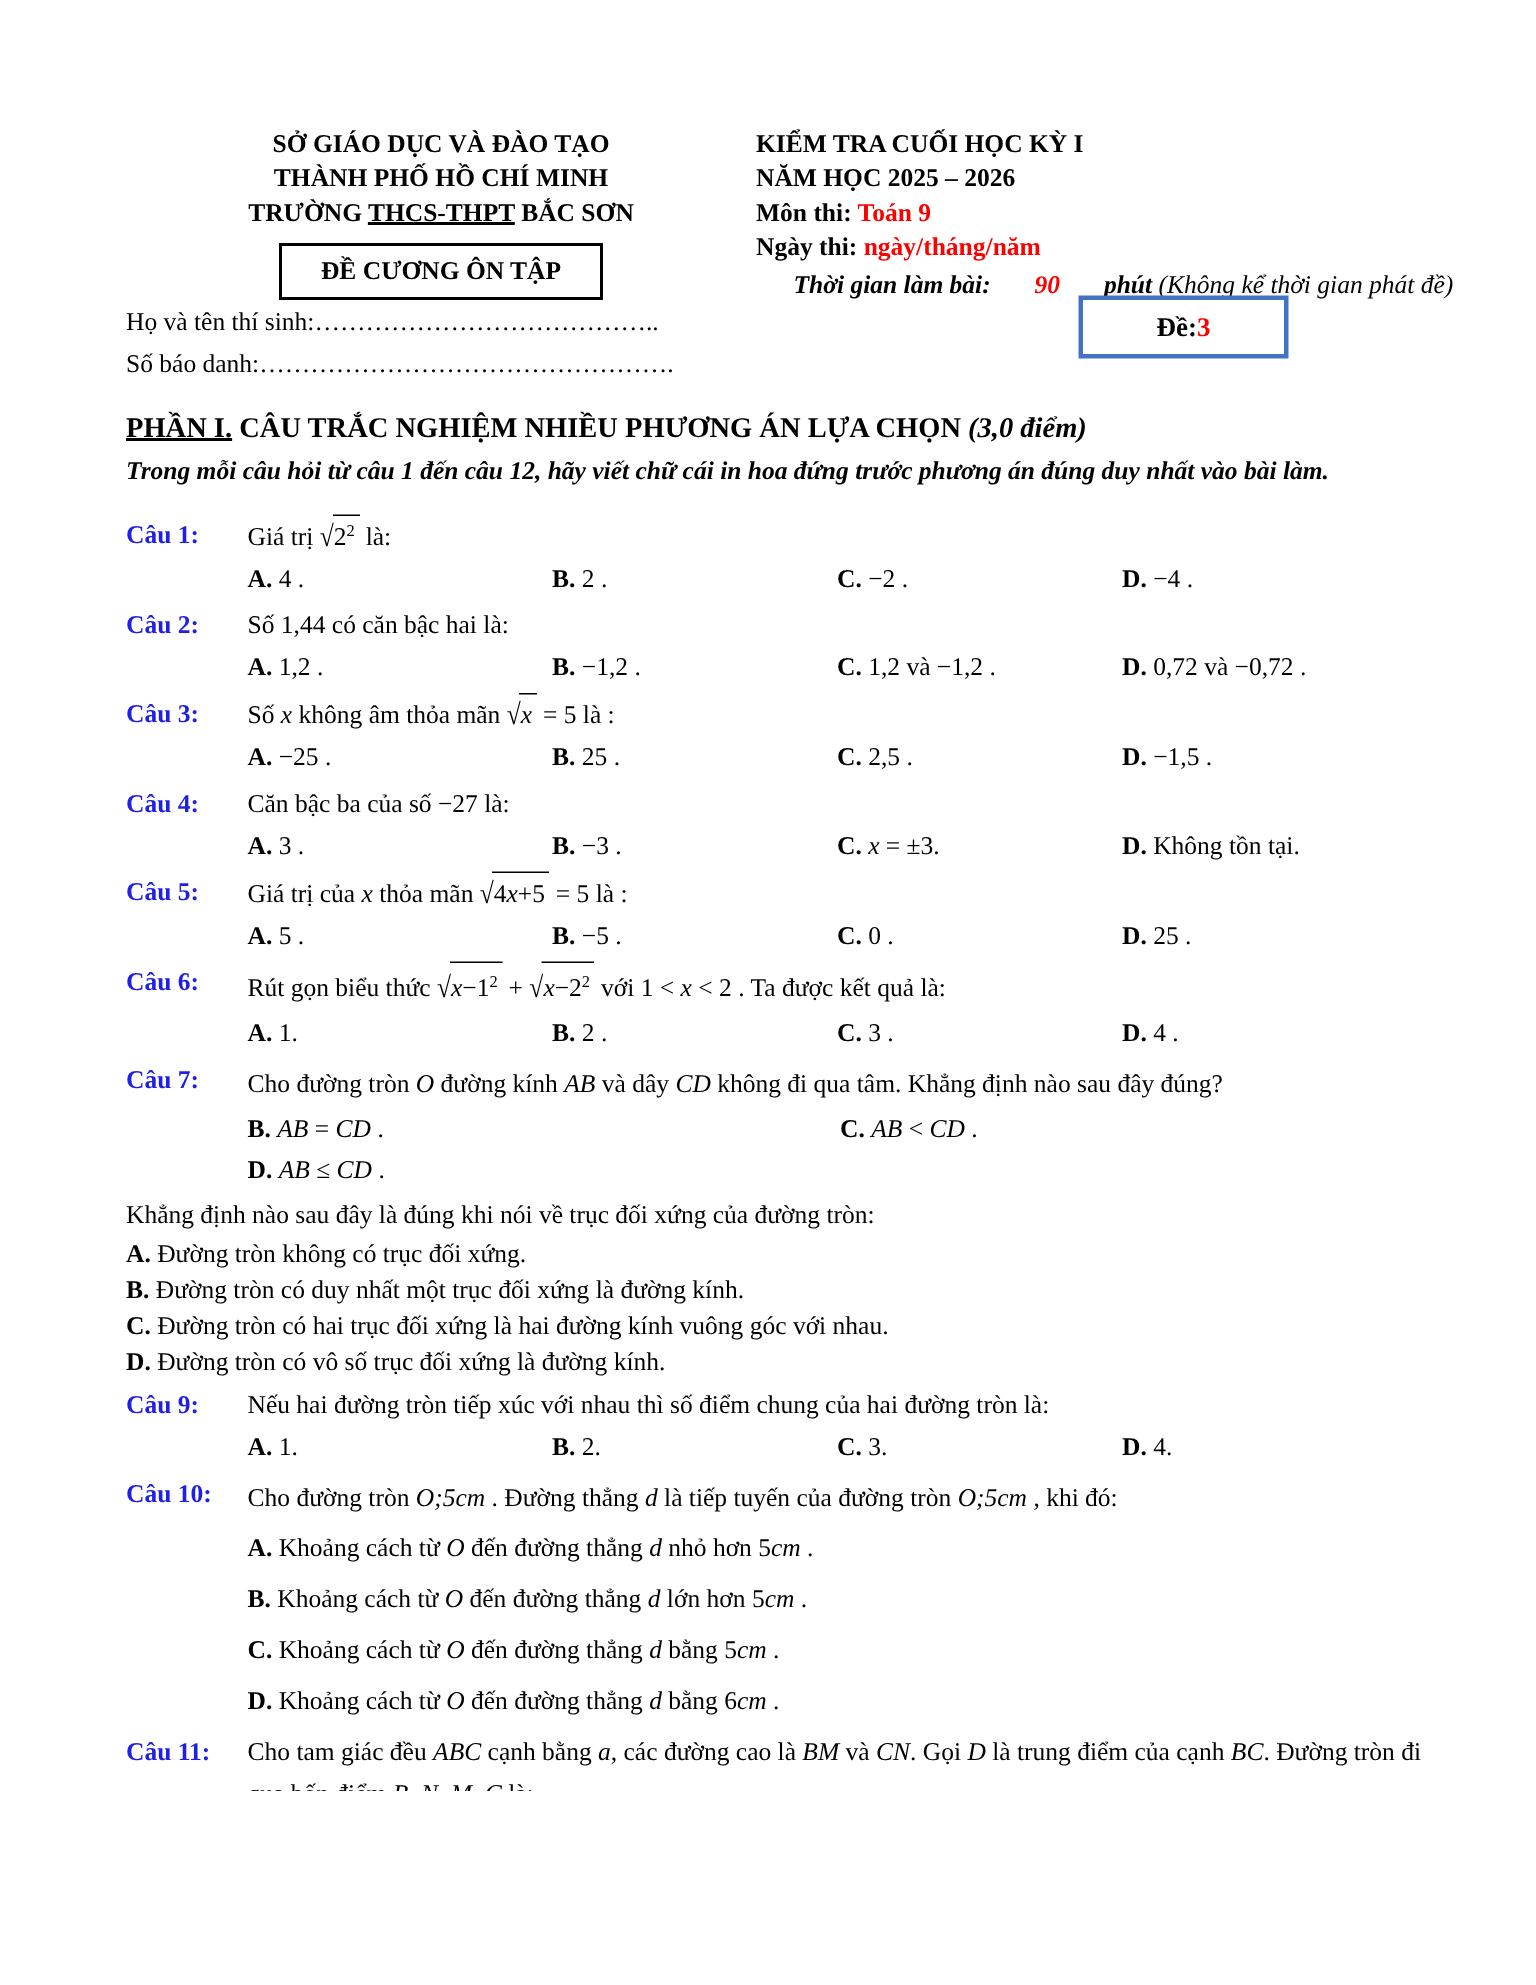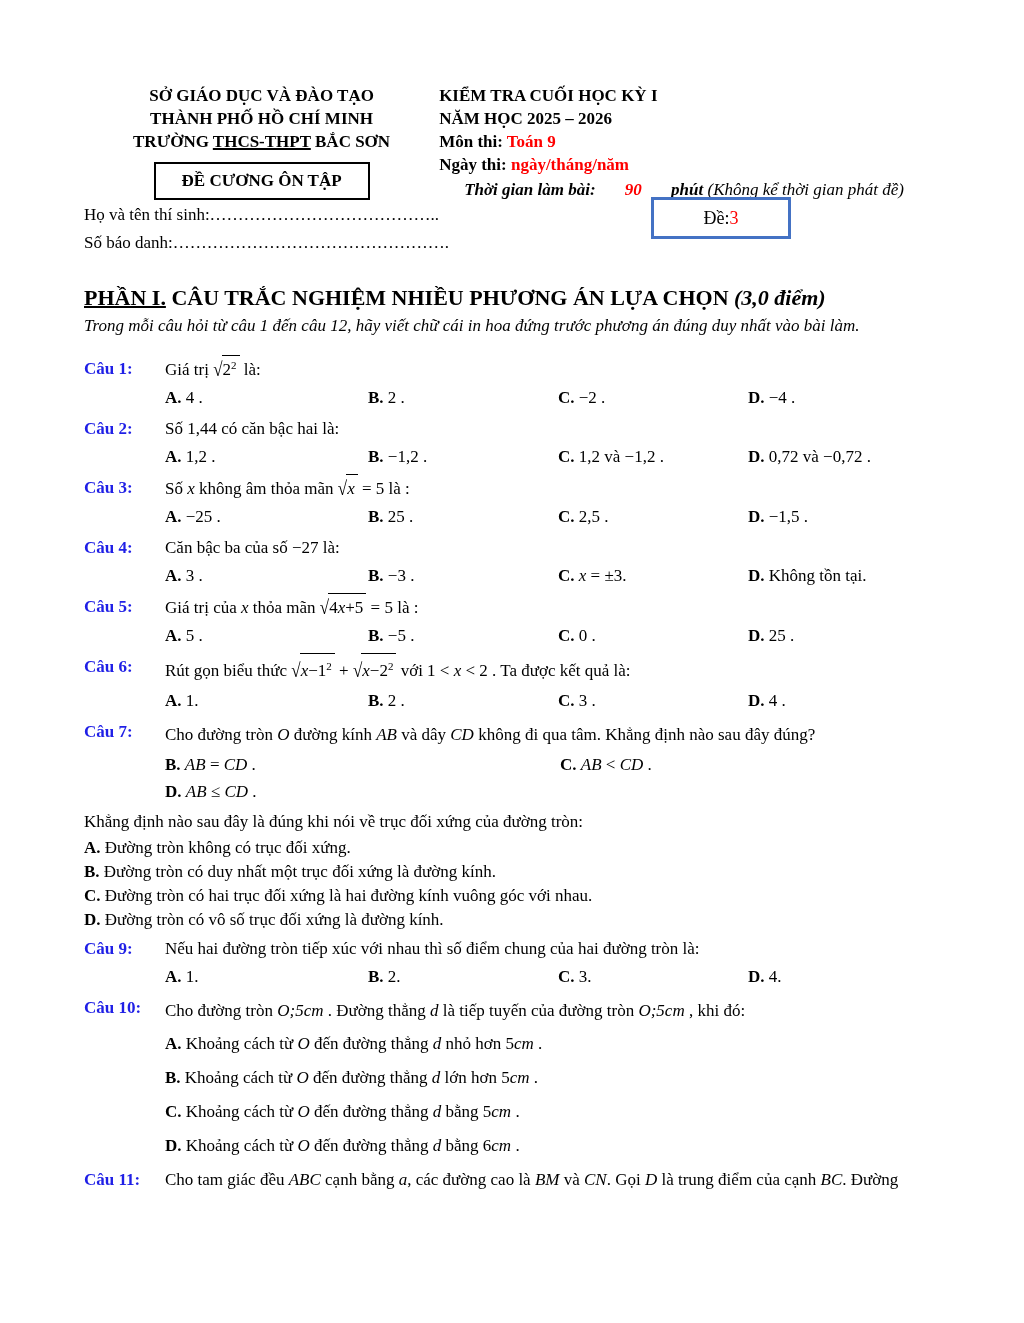--- a/index.html
+++ b/index.html
@@ -1,20 +1,20 @@
 <!DOCTYPE html>
 <html><head>
 <meta charset="utf-8">
 <style>
   html,body{margin:0;padding:0;background:#fff;}
   .page{
     position:relative;
     width:1024px;height:1194px;
     box-sizing:border-box;
-    padding:84px 120px 0 84px;
+    padding:84px 52px 0 84px;
     background:#fff;
     color:#000;
     font-family:"Liberation Serif","DejaVu Serif",serif;
     font-size:17px;
     overflow:hidden;
   }
   
   .hdr{display:flex;}
   .hdr-left{width:420px;text-align:center;font-weight:bold;line-height:23px;}
   .hdr-right{flex:1;text-align:left;font-weight:bold;line-height:23px;white-space:nowrap;}
@@ -29,26 +29,26 @@
   .hdr-time{font-style:italic;margin-top:2px;}
   .hdr-time .bold-it{font-weight:bold;margin-left:25px;}
   .hdr-time .note{font-weight:normal;}
   
   .student{position:relative;line-height:28px;}
   .de-box{
     position:absolute;top:-4px;right:113px;
     width:134px;height:36px;
     border:3px solid var(--boxblue);
     display:flex;align-items:center;justify-content:center;
-    font-weight:normal;font-size:18px;
+    font-weight:bold;font-size:18px;
   }
   
-  .section-title{margin-top:28px;font-weight:bold;font-size:22px;line-height:26px;}
+  .section-title{margin-top:16px;font-weight:bold;font-size:19px;line-height:26px;}
   .section-title .pts{font-style:italic;}
-  .instruction{font-style:italic;line-height:26px;margin-top:2px;}
+  .instruction{font-style:italic;line-height:26px;margin-top:2px;font-weight:bold;}
   
   #questions{margin-top:16px;}
   .q{display:flex;margin-top:3px;}
   .q-label{flex:0 0 81px;font-weight:bold;color:var(--blue);line-height:28px;}
   .q-body{flex:1;min-width:0;}
   .q-stem{line-height:28px;}
   .q-stem.tall{line-height:33px;}
   .opts{margin-top:0;}
   .opts.four-col{display:grid;grid-template-columns:203px 190px 190px 1fr;line-height:28px;}
   .opts.two-col{display:grid;grid-template-columns:395px 1fr;line-height:27px;}

